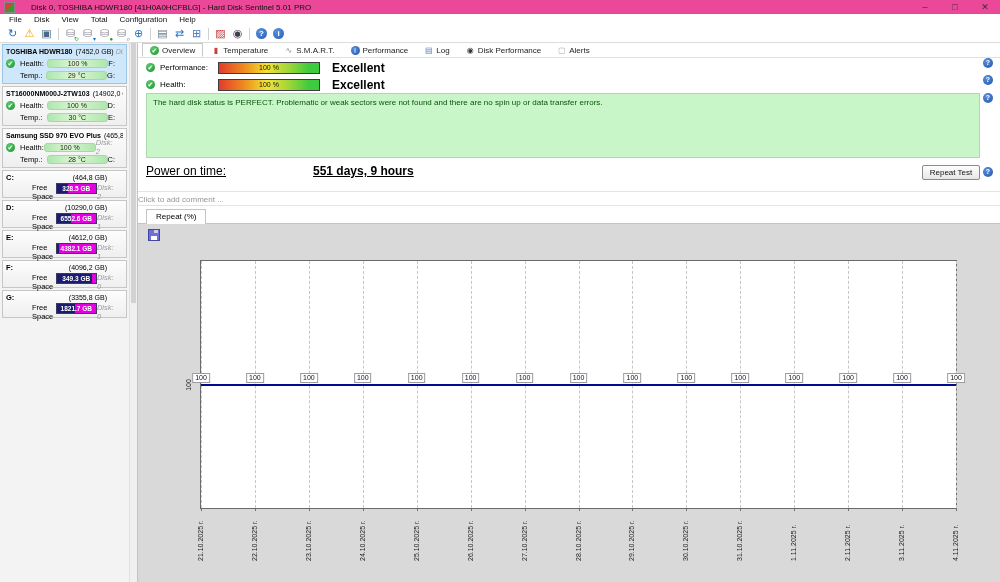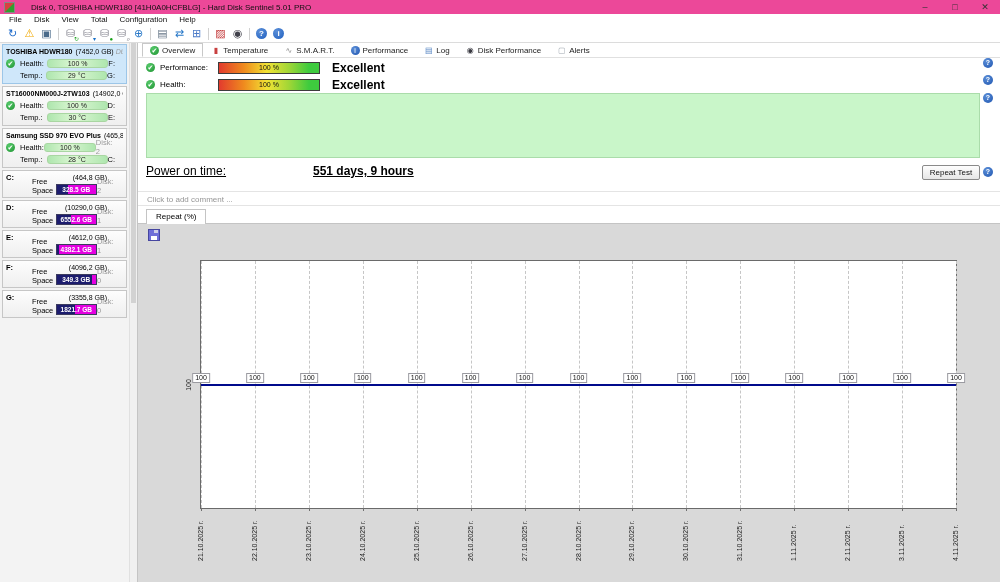--- a/index.html
+++ b/index.html
@@ -39,25 +39,25 @@
   .d-right{margin-left:auto;color:#9a9a9a;font-style:italic;font-size:7px;padding-left:2px;}
   .stat-row{display:flex;align-items:center;height:12px;}
   .check{width:9px;height:9px;border-radius:50%;background:radial-gradient(circle at 35% 30%,#55c96a,#1f9432);
          color:#fff;font-size:7px;line-height:9px;text-align:center;margin-right:5px;flex:0 0 9px;}
   .check.spacer{visibility:hidden;}
   .stat-label{width:27px;font-size:7.5px;}
   .pill{width:62px;height:9px;border:1px solid #a9d6a2;border-radius:3px;box-sizing:border-box;
         background:linear-gradient(90deg,#aee6ae,#ddf7d4 45%,#aee6ae);
         text-align:center;font-size:7px;line-height:7px;color:#222;}
   .row-right{margin-left:auto;font-size:7.5px;padding-right:8px;}
-  .row-right.dim{color:#9a9a9a;}
+  .row-right.dim{color:#9a9a9a;font-style:italic;}
   .vol-header{display:flex;height:11px;align-items:center;}
   .v-letter{font-weight:bold;font-size:7.5px;}
   .v-size{margin-left:auto;padding-right:16px;font-size:7px;}
-  .free-row{display:flex;align-items:flex-end;height:12px;padding-left:26px;}
+  .free-row{display:flex;align-items:flex-start;height:12px;padding-left:26px;}
   .free-label{width:30px;font-size:7.5px;}
   .fsbar{position:relative;width:50px;height:9px;border:1px solid #3a3a5e;background:#1c1c6e;box-sizing:content-box;}
   .fsfill{position:absolute;right:0;top:0;height:100%;background:#e400e0;}
   .fstext{position:absolute;left:0;top:0;width:100%;text-align:center;color:#fff;font-weight:bold;
           font-size:6.5px;line-height:9px;}
   
   .tabstrip{height:14px;display:flex;align-items:flex-end;padding-left:4px;border-bottom:1px solid #e0e0e0;}
   .tab{display:flex;align-items:center;gap:3px;padding:2px 7px 1px 7px;font-size:8px;color:#222;
        border:1px solid transparent;}
   .tab.active{background:#fff;border:1px solid #c8c8c8;border-bottom-color:#fff;}
@@ -77,21 +77,21 @@
   .stats .srow{display:flex;height:10.5px;}
   .stats .slabel{width:167px;}
   .stats .svalue{font-weight:bold;}
   .repeat-btn{position:absolute;right:20px;top:122px;width:58px;height:15px;box-sizing:border-box;
               background:linear-gradient(#fefefe,#e6e6e6);border:1px solid #8a8a8a;border-radius:2px;
               font-size:8px;text-align:center;line-height:13px;color:#111;}
   .help{position:absolute;right:7px;width:10px;height:10px;border-radius:50%;
         background:radial-gradient(circle at 35% 30%,#5b8fd8,#1f55b0);color:#fff;font-size:7px;
         font-weight:bold;text-align:center;line-height:10px;}
   .comment-bar{position:absolute;left:0;right:0;top:148px;height:15px;border-top:1px solid #e4e4e4;
-               border-bottom:1px solid #e4e4e4;color:#969696;font-size:8px;line-height:15px;padding-left:9px;box-sizing:border-box;}
+               border-bottom:1px solid #e4e4e4;color:#969696;font-size:8px;line-height:15px;box-sizing:border-box;}
   
   .chart-tab{position:absolute;left:8px;top:166px;height:14px;padding:0 9px;background:#fff;
              border:1px solid #c4c4c4;border-bottom:none;font-size:8px;line-height:13px;z-index:2;}
   .chart-panel{position:absolute;left:0;right:0;top:180px;bottom:0;background:#d9d9d9;
                border-top:1px solid #c4c4c4;}
   .save-icon{position:absolute;left:10px;top:5px;width:10px;height:10px;background:#6f6fd8;
              border:1px solid #4646a0;}
   .save-icon .lbl{position:absolute;left:2px;right:2px;bottom:0;height:4px;background:#fff;}
   .save-icon .sh{position:absolute;right:1px;top:0;width:4px;height:3px;background:#cfcfe8;}
   .plot{position:absolute;left:62px;top:36px;width:755px;height:247px;background:#fff;
@@ -353,20 +353,21 @@
       <div class="metric-row">
         <span class="check">✔</span>
         <span class="metric-label">Health:</span>
         <span class="gbar">
           <span>100 %</span>
         </span>
         <span class="metric-status">Excellent</span>
       </div>
 
     <div class="status-box">
+      <div class="line1">The hard disk status is PERFECT. Problematic or weak sectors were not found and there are no spin up or data transfer errors.</div>
     </div>
 
     <div class="stats">
 
         <div class="srow">
           <span class="slabel">Power on time:</span>
           <span class="svalue">551 days, 9 hours</span>
         </div>
 
 

